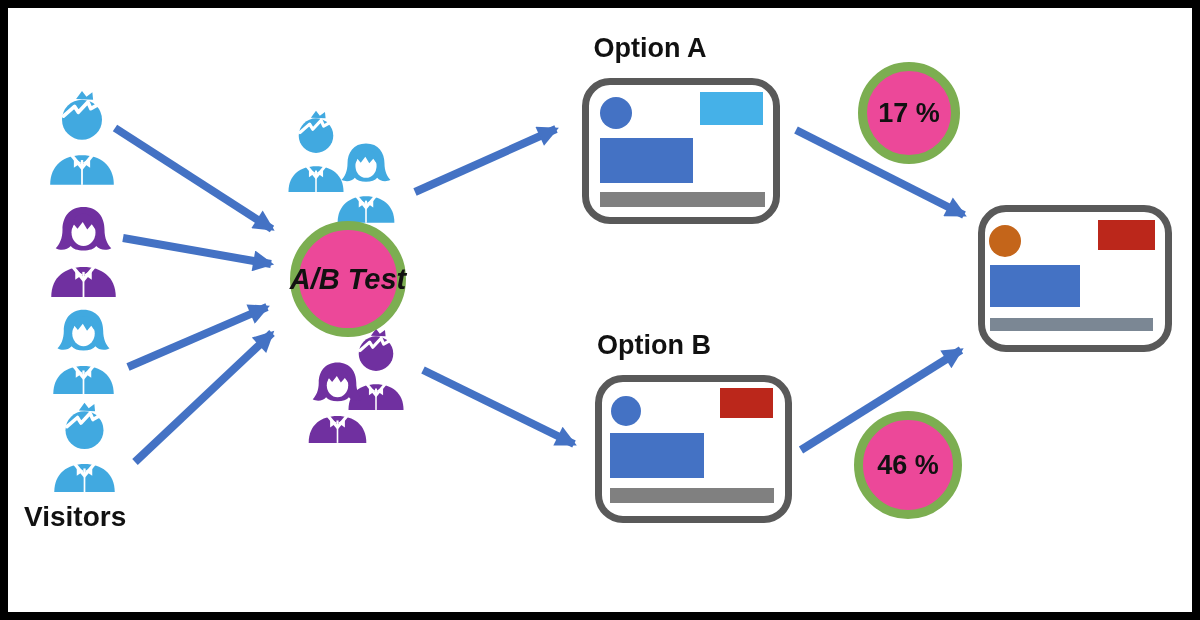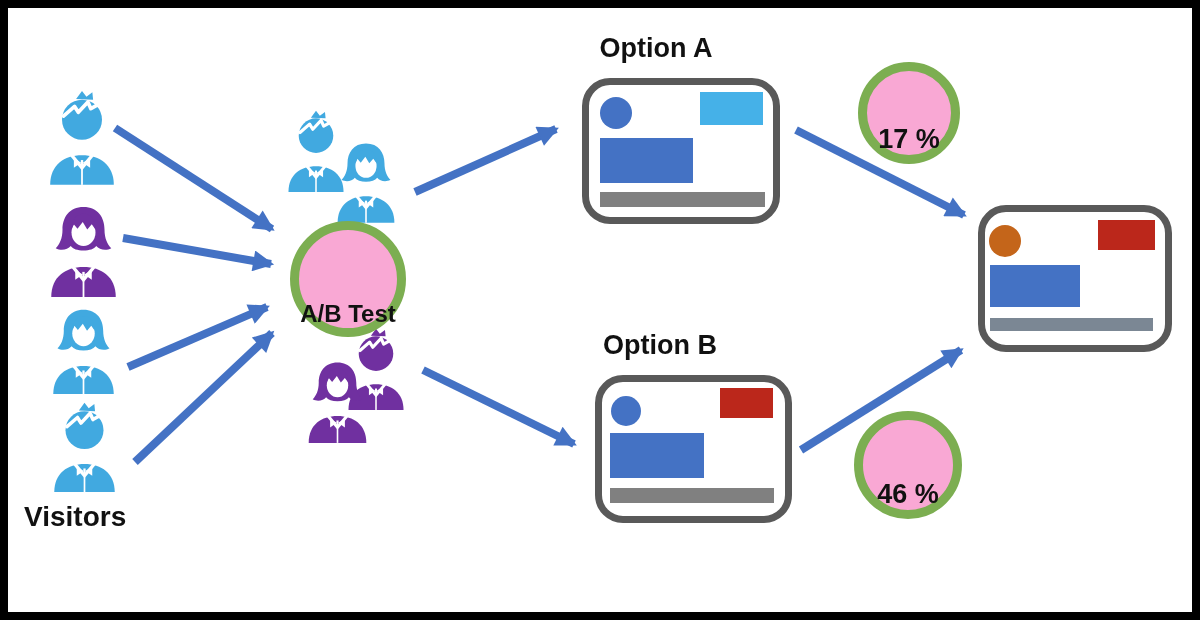--- a/index.html
+++ b/index.html
@@ -31,29 +31,29 @@
   .p-blue{color:var(--color-person-blue,#41A9E0);}
   .p-purple{color:var(--color-person-purple,#7030A0);}
   .arrows{position:absolute;inset:0;width:1200px;height:620px;z-index:5;}
   .arrows line{stroke:var(--color-arrow,#4472C4);stroke-width:8;}
   .arrowhead-path{fill:var(--color-arrow,#4472C4);}
   .label{
     position:absolute;font-weight:700;color:var(--color-text,#111);
     white-space:nowrap;z-index:10;
   }
   .visitors-label{font-size:28px;}
-  .option-label{font-size:27px;transform:translateX(-50%);margin-left:6px;}
+  .option-label{font-size:27px;transform:translateX(-50%);}
   .ring{
-    position:absolute;border-radius:50%;background:#f9a8d4;
+    position:absolute;border-radius:50%;background:#ec4899;
     border:9px solid var(--color-ring,#7CAE51);
-    display:flex;align-items:flex-end;justify-content:center;
+    display:flex;align-items:center;justify-content:center;
     z-index:8;
   }
   .ring span{font-weight:700;color:var(--color-text,#111);white-space:nowrap;}
-  .hub-ring span{font-size:24px;}
+  .hub-ring span{font-size:29px;font-style:italic;}
   .conv-ring span{font-size:27px;}
   .card{
     position:absolute;background:#fff;border:7px solid var(--color-card-border,#595959);
     border-radius:28px;z-index:6;
   }
   .shape{position:absolute;}
   .sh-circle{border-radius:50%;}
   .sh-blue{background:var(--color-shape-blue,#4472C4);}
   .sh-lightblue{background:var(--color-shape-light-blue,#45B1E8);}
   .sh-red{background:var(--color-shape-red,#BB271B);}

